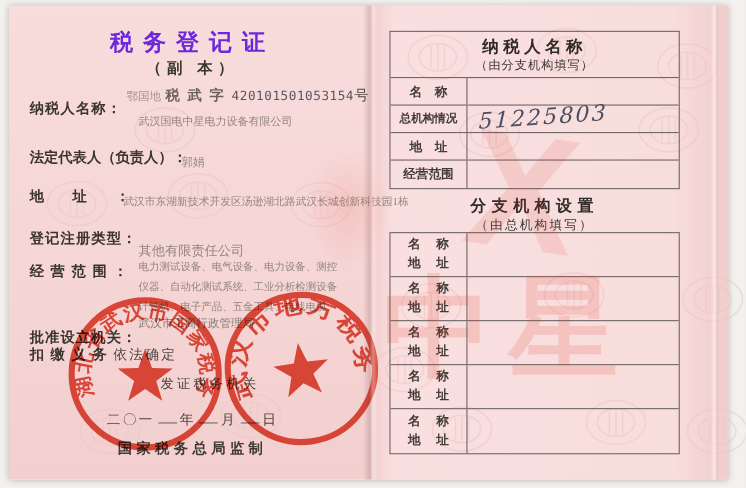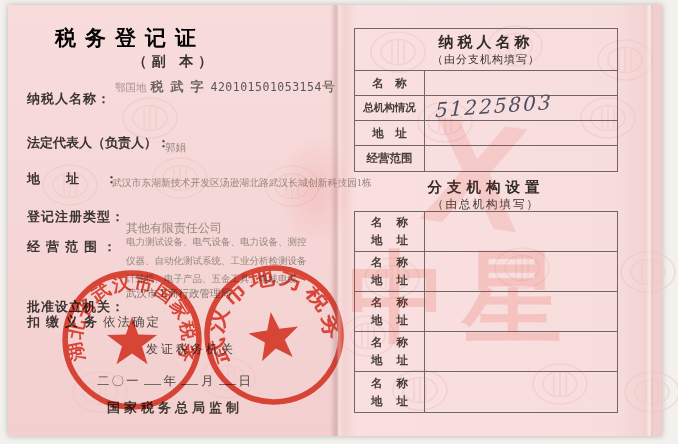--- a/index.html
+++ b/index.html
@@ -19,22 +19,22 @@
         background:linear-gradient(90deg,#f3cccc 0%,#f9dfdf 6%,#f8dddd 85%,#f1cccc 100%);}
   .fold{position:absolute;left:330px;top:5px;width:14px;height:431px;z-index:25;
         background:linear-gradient(90deg,rgba(120,60,60,0) 0%,rgba(120,60,60,.22) 45%,rgba(255,255,255,.35) 65%,rgba(120,60,60,0) 100%);}
   .edge-crease{position:absolute;left:646px;top:5px;width:7px;height:431px;z-index:24;
         background:linear-gradient(90deg,rgba(255,255,255,0),rgba(255,255,255,.5),rgba(160,90,90,.15));}
 
   .abs{position:absolute;}
   .lbl{font-weight:700;color:var(--ink);font-size:13px;white-space:nowrap;}
   .val{color:var(--faint-ink);white-space:nowrap;}
 
-  .title{left:55px;top:24px;width:240px;font-size:21px;font-weight:700;
-         letter-spacing:9px;color:#000000;}
+  .title{left:55px;top:24px;width:240px;text-align:center;font-size:21px;font-weight:700;
+         letter-spacing:9px;color:#6d28d9;}
   .subtitle{left:55px;top:53px;width:240px;text-align:center;font-size:14px;font-weight:700;
          letter-spacing:5px;color:#3a342e;}
 
   .serial{left:115px;top:78px;width:220px;display:flex;align-items:baseline;z-index:12;}
   .serial .region{font-size:10.5px;color:#ab9292;margin-right:4px;font-family:Liberation Serif, serif;}
   .serial .typech{font-size:13px;font-weight:600;letter-spacing:7px;color:#6d625b;}
   .serial .num{font-family:"DejaVu Sans Mono",monospace;font-size:11.5px;letter-spacing:.5px;color:#5b5560;}
   .serial .suffix{margin-left:auto;font-size:13px;color:#50483f;}
 
   .z10{z-index:10;}
@@ -126,20 +126,21 @@
   <div class="abs subtitle">（副 本）</div>
 
   <div class="abs serial">
     <span class="region">鄂国地</span>
     <span class="typech">税武字</span>
     <span class="num">420101501053154</span>
     <span class="suffix">号</span>
   </div>
 
   <div class="abs lbl z10" style="left:27px;top:90px;letter-spacing:1px;">纳税人名称：</div>
+  <div class="abs val z10" style="left:126px;top:104px;font-size:10px;">武汉国电中星电力设备有限公司</div>
 
   <div class="abs lbl z10" style="left:27px;top:134px;">法定代表人（负责人）：</div>
   <div class="abs val z10" style="left:165px;top:141px;font-size:10.5px;">郭娟</div>
 
   <div class="abs lbl z10" style="left:27px;top:170px;letter-spacing:26px;">地址：</div>
   <div class="abs val z12" style="left:112px;top:177px;font-size:9.8px;">武汉市东湖新技术开发区汤逊湖北路武汉长城创新科技园1栋</div>
 
   <div class="abs lbl z10" style="left:27px;top:208px;letter-spacing:1px;">登记注册类型：</div>
   <div class="abs val z10" style="left:126px;top:220px;font-size:12px;">其他有限责任公司</div>
 

